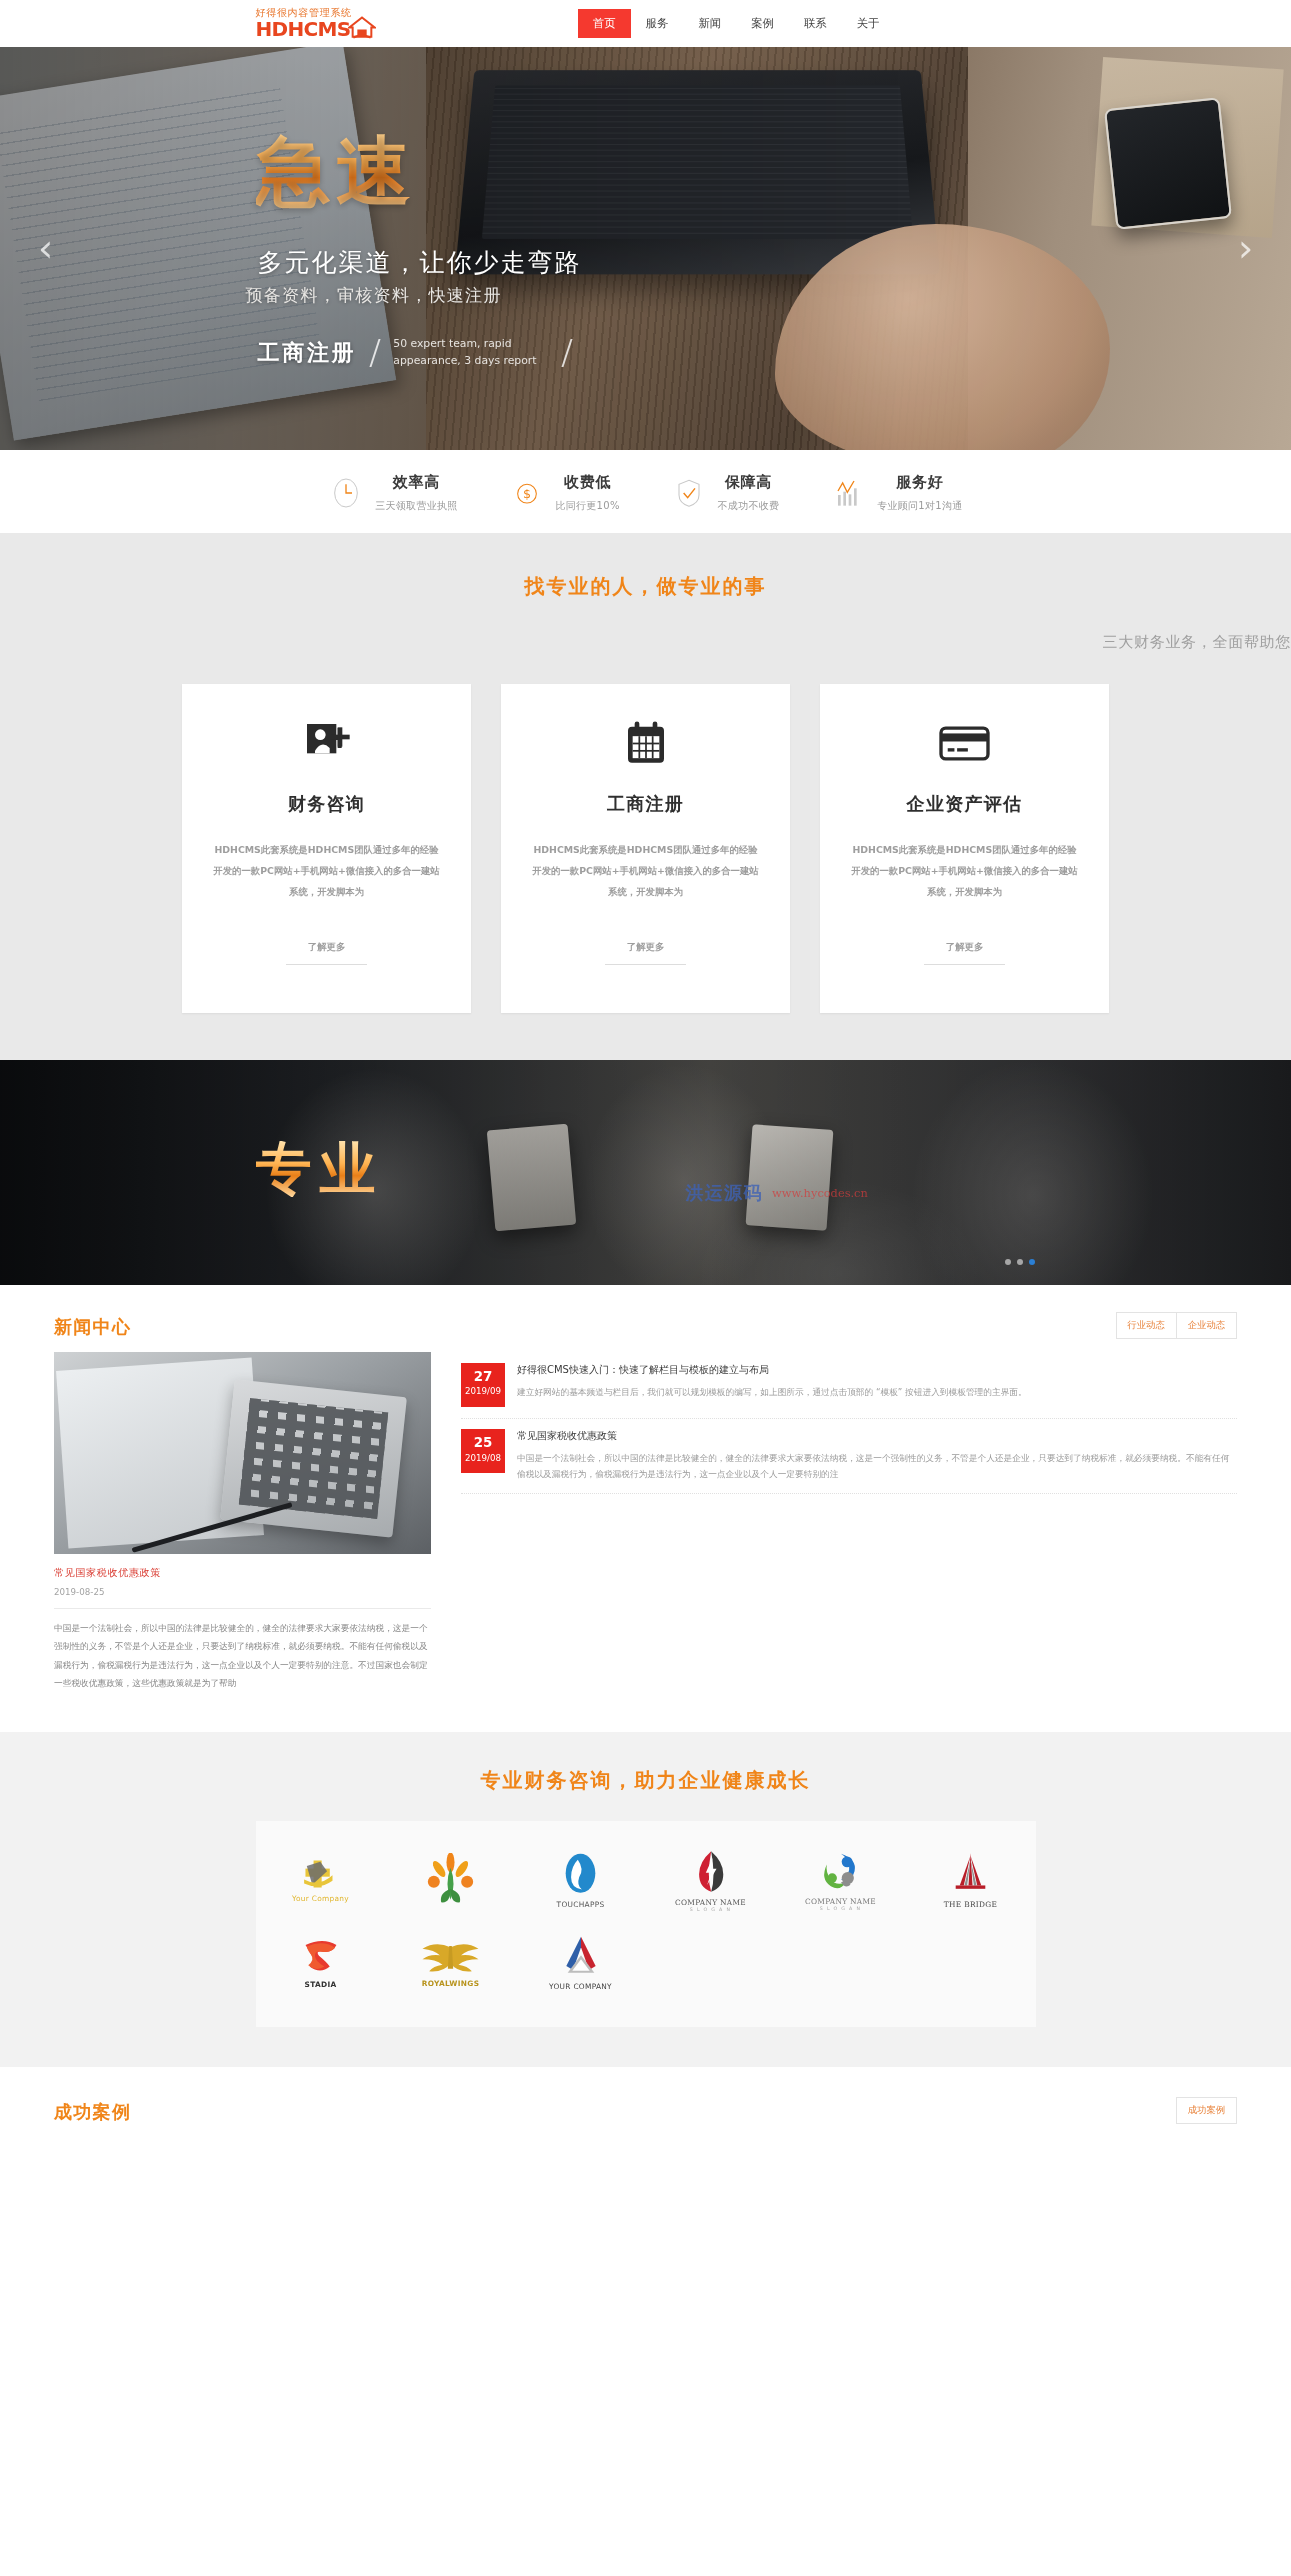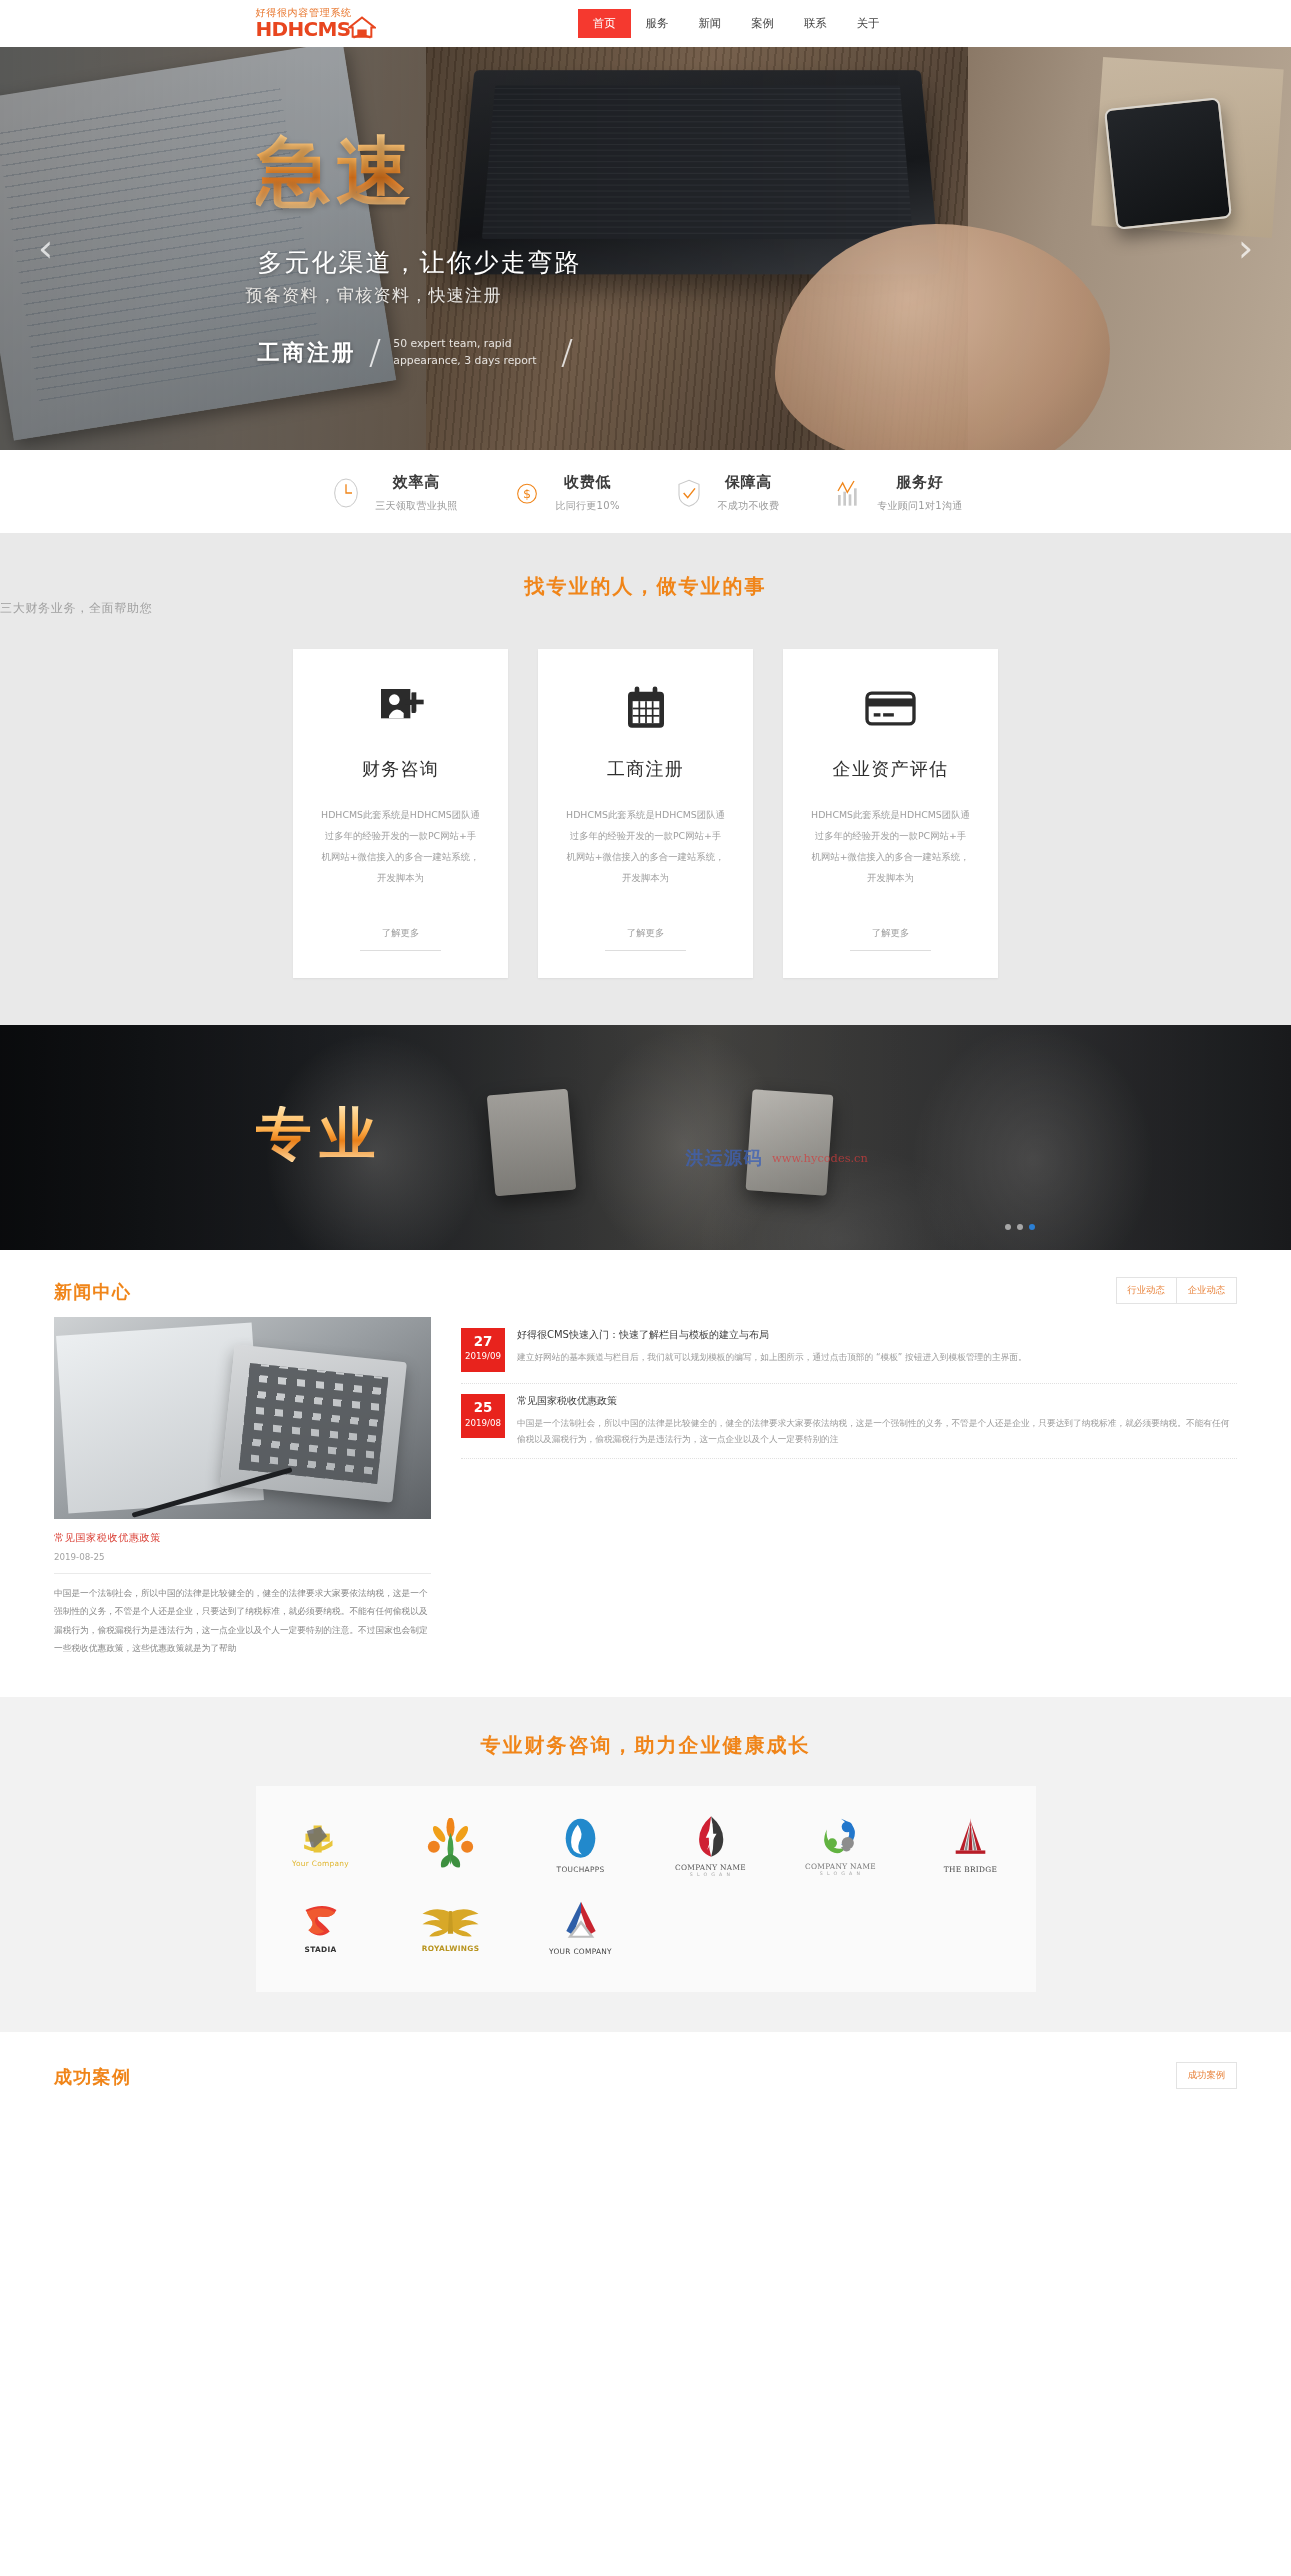--- a/index.html
+++ b/index.html
@@ -89,24 +89,24 @@
   .featurebar { background:#fff; padding:23px 0 20px;text-align:center; }
   .feature-row { display:flex; justify-content:center; gap:51px; }
   .feature { display:flex; align-items:center; }
   .feature-ic { width:36px; height:36px; margin-right:10.8px; flex:none; position:relative; }
   .feature-txt .ft-t { font-size:15px; font-weight:bold; color:#3b3b3b; margin-bottom:6.7px; letter-spacing:0.7px;}
   .feature-txt .ft-d { font-size:10px; color:#9b9b9b; letter-spacing:0.3px; }
 
   
   .services { background:#e9e9e9; padding:40px 0 47px; }
   .sec-title { text-align:center; font-size:20px; font-weight:bold; color:#f08519; letter-spacing:2px; }
-  .sec-sub { text-align:left; font-size:12px; color:#a0a0a0; margin-top:0; letter-spacing:0.7px; }
+  .sec-sub { text-align:right; font-size:15px; color:#a0a0a0; margin-top:33px; letter-spacing:0.7px; }
   .cards { display:flex; justify-content:center; gap:30px; margin-top:32px; }
-  .card { width:215px; background:#fff; padding:36px 28px 27px; text-align:center;
-          box-shadow:0 0.7px 2px rgba(0,0,0,.06); min-height:329px; }
+  .card { width:289px; background:#fff; padding:36px 28px 27px; text-align:center;
+          box-shadow:0 0.7px 2px rgba(0,0,0,.06); min-height:329px;font-weight:bold; }
   .card-ic { height:48px; display:flex; align-items:center; justify-content:center; margin-bottom:24px; }
   .card-t { font-size:18px; color:#2f2f2f; letter-spacing:1.3px; margin-bottom:23px; }
   .card-d { font-size:9.4px; color:#9e9e9e; line-height:2.25; text-align:center; }
   .card-more { margin-top:39px; font-size:9.4px; color:#9e9e9e; display:inline-block; cursor:pointer; }
   .card-more-line { width:81px; height:0.7px; background:#ddd; margin:9.4px auto 0; }
 
   
   .banner2 { height:225px; position:relative; overflow:hidden;
      background:linear-gradient(90deg,#15181c 0%,#2c2f33 28%,#4b4a47 55%,#3a3b3d 80%,#26282b 100%); }
   .b2-people { position:absolute; inset:0;

